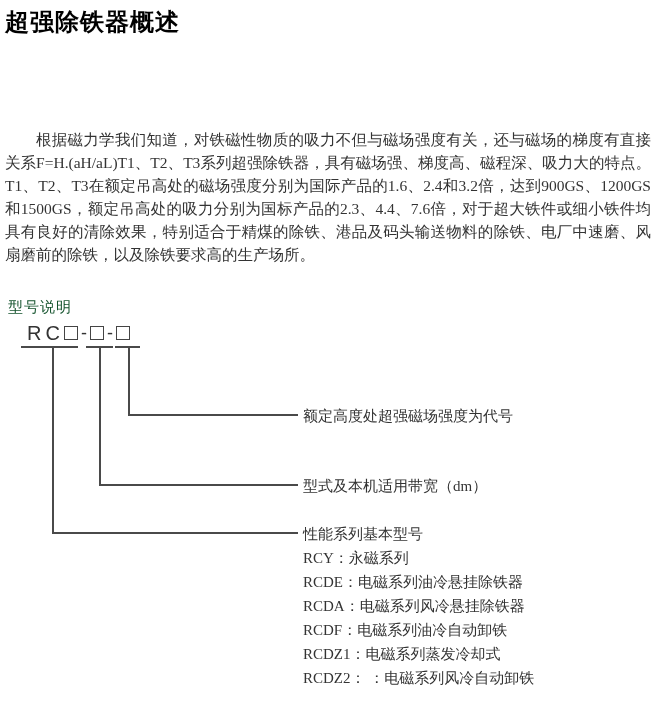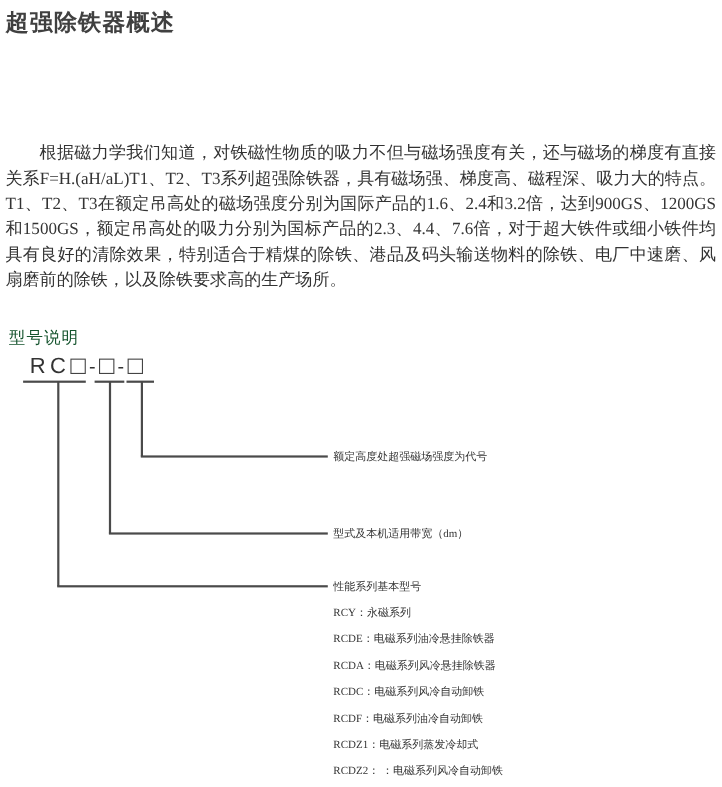--- a/index.html
+++ b/index.html
@@ -3,21 +3,21 @@
 <meta charset="utf-8">
 <style>
   html,body{margin:0;padding:0;background:#fff;}
   .page{
     position:relative;width:656px;height:715px;background:#ffffff;overflow:hidden;
     font-family:"Liberation Serif","DejaVu Serif",serif;color:#333;
   }
   .doc-title{
     position:absolute;left:5px;top:6px;margin:0;
     font-family:Liberation Serif, serif;
-    font-size:21px;font-weight:bold;color:#404040;letter-spacing:1px;
+    font-size:24px;font-weight:bold;color:#000000;letter-spacing:1px;
   }
   .para{
     position:absolute;left:5px;width:646px;
     font-size:15.5px;line-height:23px;text-align:justify;text-indent:2em;color:#333;
   }
   .para-1{top:36px;}
   .para-2{top:128px;}
   .model-heading{
     position:absolute;left:8px;top:298px;margin:0;
     font-family:"Liberation Sans","DejaVu Sans",sans-serif;
@@ -45,21 +45,21 @@
   .vline{position:absolute;width:1.5px;background:#4a4a4a;}
   .vline-1{left:52px;top:347px;height:186px;}
   .vline-2{left:99px;top:347px;height:138px;}
   .vline-3{left:128px;top:347px;height:68px;}
   .hline{position:absolute;height:1.5px;background:#4a4a4a;}
   .hline-1{left:52px;top:532px;width:246px;}
   .hline-2{left:99px;top:484px;width:199px;}
   .hline-3{left:128px;top:414px;width:170px;}
   
   .callout{
-    position:absolute;left:303px;font-size:10px;line-height:24px;color:#333;
+    position:absolute;left:303px;font-size:15px;line-height:24px;color:#333;
     white-space:nowrap;
   }
   .callout-strength{top:404px;}
   .callout-width{top:474px;text-align:right;}
   .callout-series{top:522px;}
   .callout div{margin:0;}
 </style>
 </head>
 <body>
 
@@ -99,19 +99,18 @@
 
   <div class="callout callout-width">
     <div>型式及本机适用带宽（dm）</div>
   </div>
 
   <div class="callout callout-series">
     <div>性能系列基本型号</div>
     <div>RCY：永磁系列</div>
     <div>RCDE：电磁系列油冷悬挂除铁器</div>
     <div>RCDA：电磁系列风冷悬挂除铁器</div>
-    <div>RCDC：电磁系列风冷自动卸铁</div>
     <div>RCDF：电磁系列油冷自动卸铁</div>
     <div>RCDZ1：电磁系列蒸发冷却式</div>
     <div>RCDZ2： ：电磁系列风冷自动卸铁</div>
   </div>
 
 </div>
 
 </body></html>

